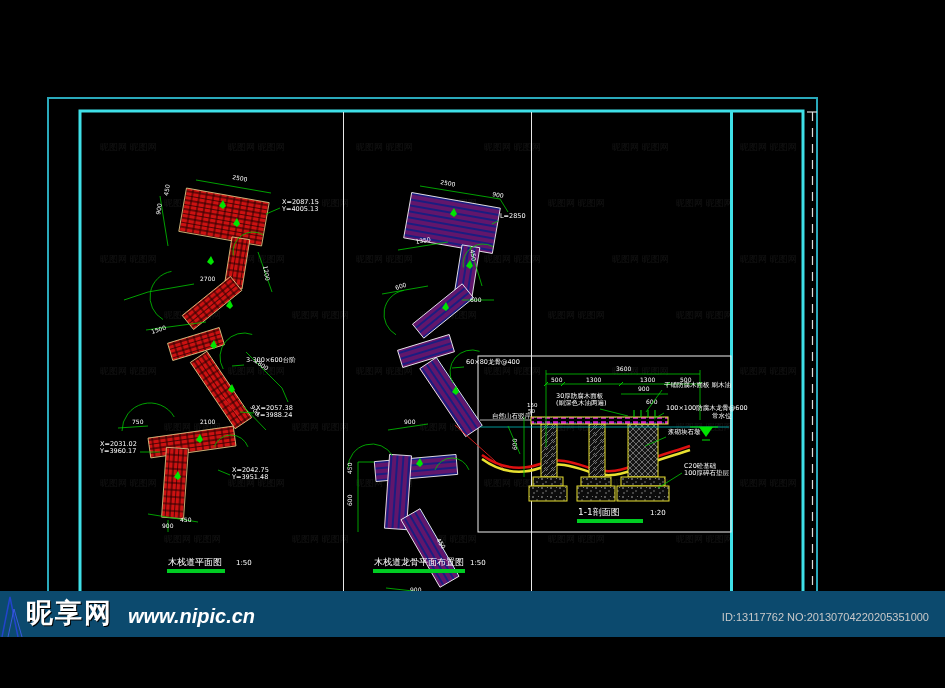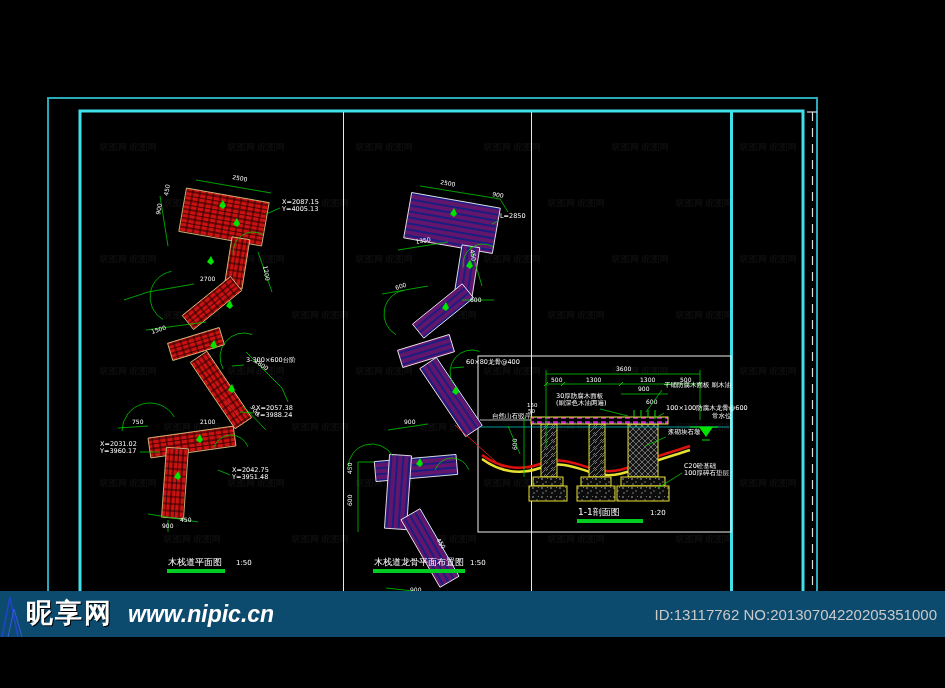--- a/index.html
+++ b/index.html
@@ -3,22 +3,22 @@
 <meta charset="utf-8">
 <style>
   html,body{margin:0;padding:0;background:#000;}
   #root{position:relative;width:945px;height:637px;background:#000;overflow:hidden;
         font-family:"Liberation Sans","DejaVu Sans",sans-serif;}
   #cad{position:absolute;left:0;top:0;}
   #wmbar{position:absolute;left:0;bottom:0;width:945px;height:46px;background:#0c4a6e;}
   #sitename{position:absolute;left:26px;bottom:6px;color:#fff;font-weight:bold;
             font-size:27px;letter-spacing:2px;text-shadow:1px 1px 0 #000;}
   #siteurl{position:absolute;left:128px;bottom:9px;color:#fff;font-weight:bold;
-           font-style:italic;font-size:23px;}
-  #idtext{position:absolute;right:8px;bottom:14px;color:#c9c9c9;font-size:15px;}
+           font-style:italic;font-size:20px;}
+  #idtext{position:absolute;right:16px;bottom:14px;color:#c9c9c9;font-size:11px;}
   #logo{position:absolute;left:0;bottom:0;}
 </style>
 </head>
 <body>
 
 <div id="root">
   <svg id="cad" width="945" height="688" viewBox="0 0 945 688">
     <defs>
       <pattern id="redHatch" width="7" height="9" patternUnits="userSpaceOnUse">
         <rect width="7" height="9" fill="#200000"></rect>

